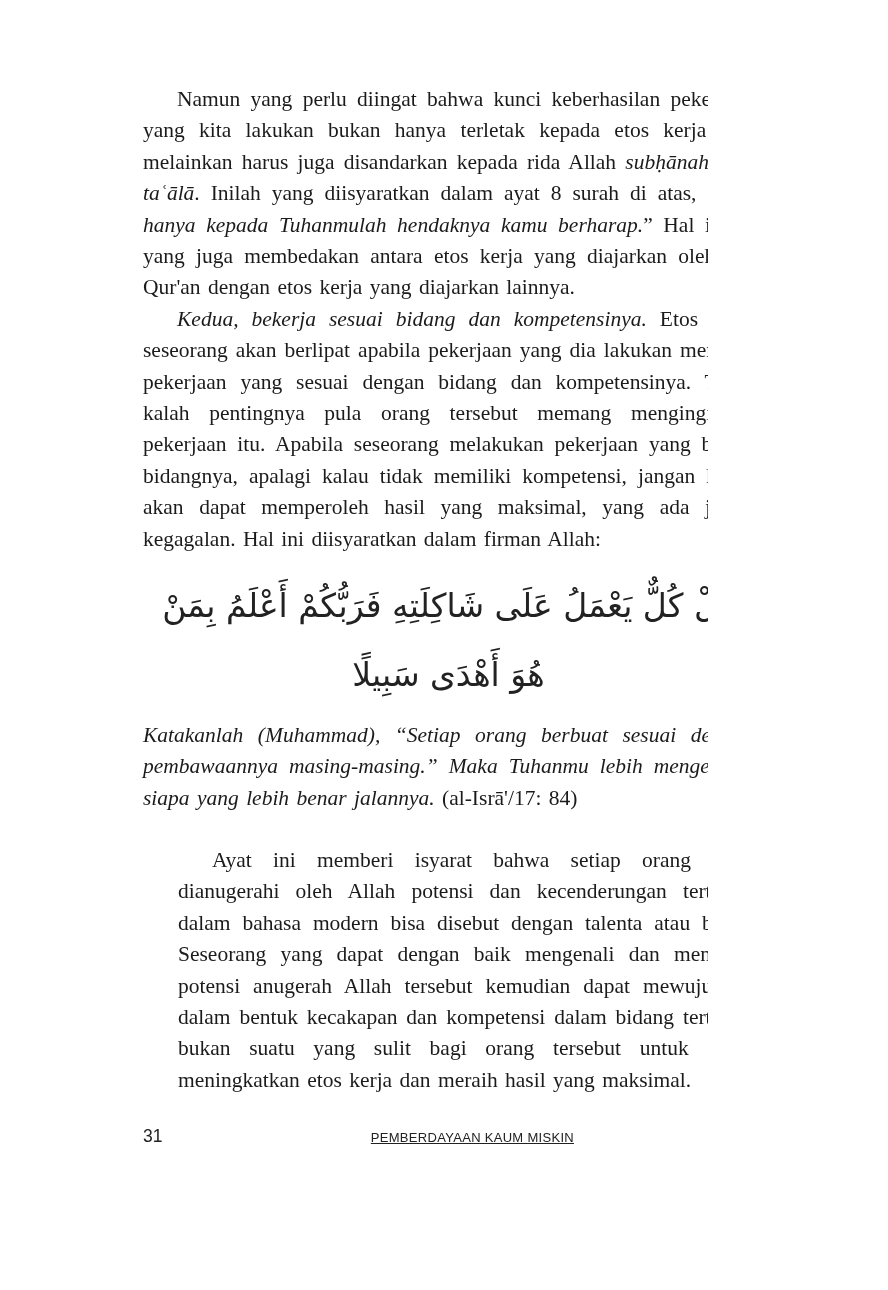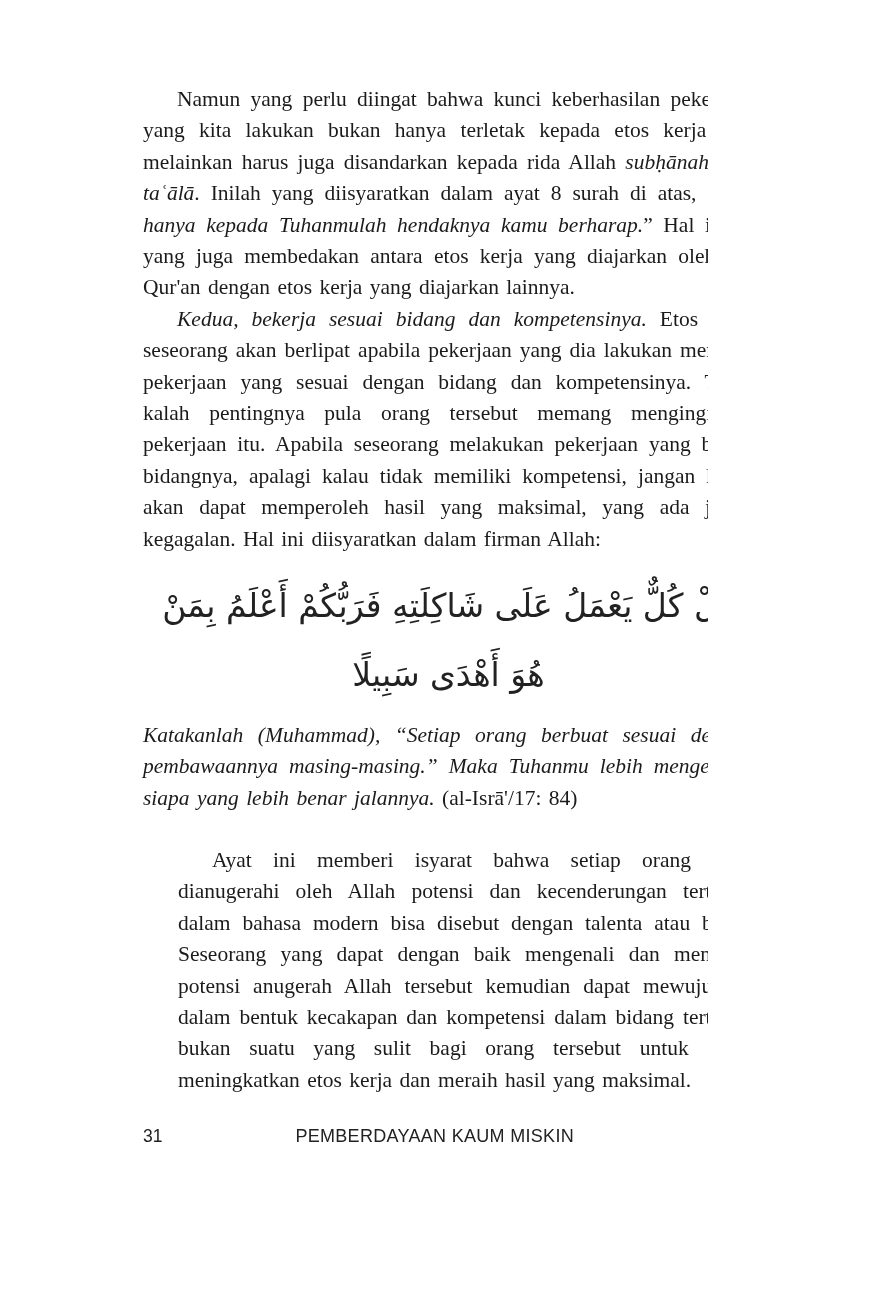--- a/index.html
+++ b/index.html
@@ -56,21 +56,21 @@
     left: 143px;
     right: 134px;
     top: 1126px;
     display: flex;
     justify-content: space-between;
     align-items: baseline;
     font-family: "Liberation Sans", "DejaVu Sans", sans-serif;
     color: #222222;
   }
   .pagenum { font-size: 17.5px; }
-  .runhead { font-size: 18px; letter-spacing: 0.3px; }
+  .runhead { font-size: 13px; letter-spacing: 0.3px; text-decoration: underline; }
 </style>
 </head>
 <body>
 
 <div class="page">
   <main class="content">
 
     <p class="body-par indent"><span>Namun yang perlu diingat bahwa kunci keberhasilan pekerjaan yang kita lakukan bukan hanya terletak kepada etos kerja saja melainkan harus juga disandarkan kepada rida Allah </span><span class="it">subḥānahu wa taʿālā</span><span>. Inilah yang diisyaratkan dalam ayat 8 surah di atas, “</span><span class="it">Dan hanya kepada Tuhanmulah hendaknya kamu berharap.</span><span>” Hal inilah yang juga membedakan antara etos kerja yang diajarkan oleh Al-Qur'an dengan etos kerja yang diajarkan lainnya.</span></p>
 
     <p class="body-par indent"><span class="it">Kedua, bekerja sesuai bidang dan kompetensinya.</span><span> Etos kerja seseorang akan berlipat apabila pekerjaan yang dia lakukan memang pekerjaan yang sesuai dengan bidang dan kompetensinya. Tidak kalah pentingnya pula orang tersebut memang menginginkan pekerjaan itu. Apabila seseorang melakukan pekerjaan yang bukan bidangnya, apalagi kalau tidak memiliki kompetensi, jangan harap akan dapat memperoleh hasil yang maksimal, yang ada justru kegagalan. Hal ini diisyaratkan dalam firman Allah:</span></p>

